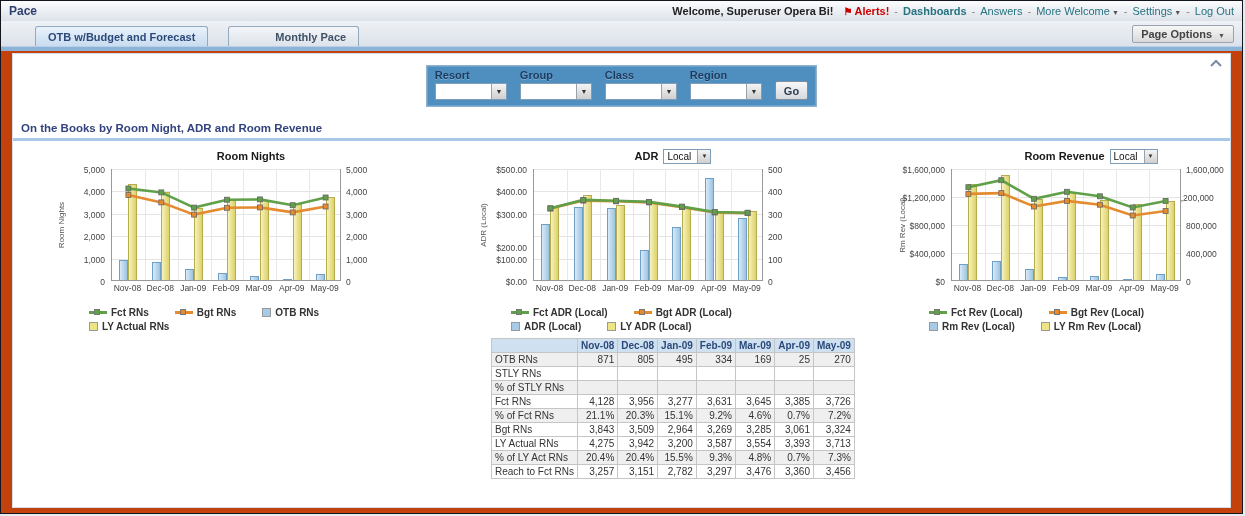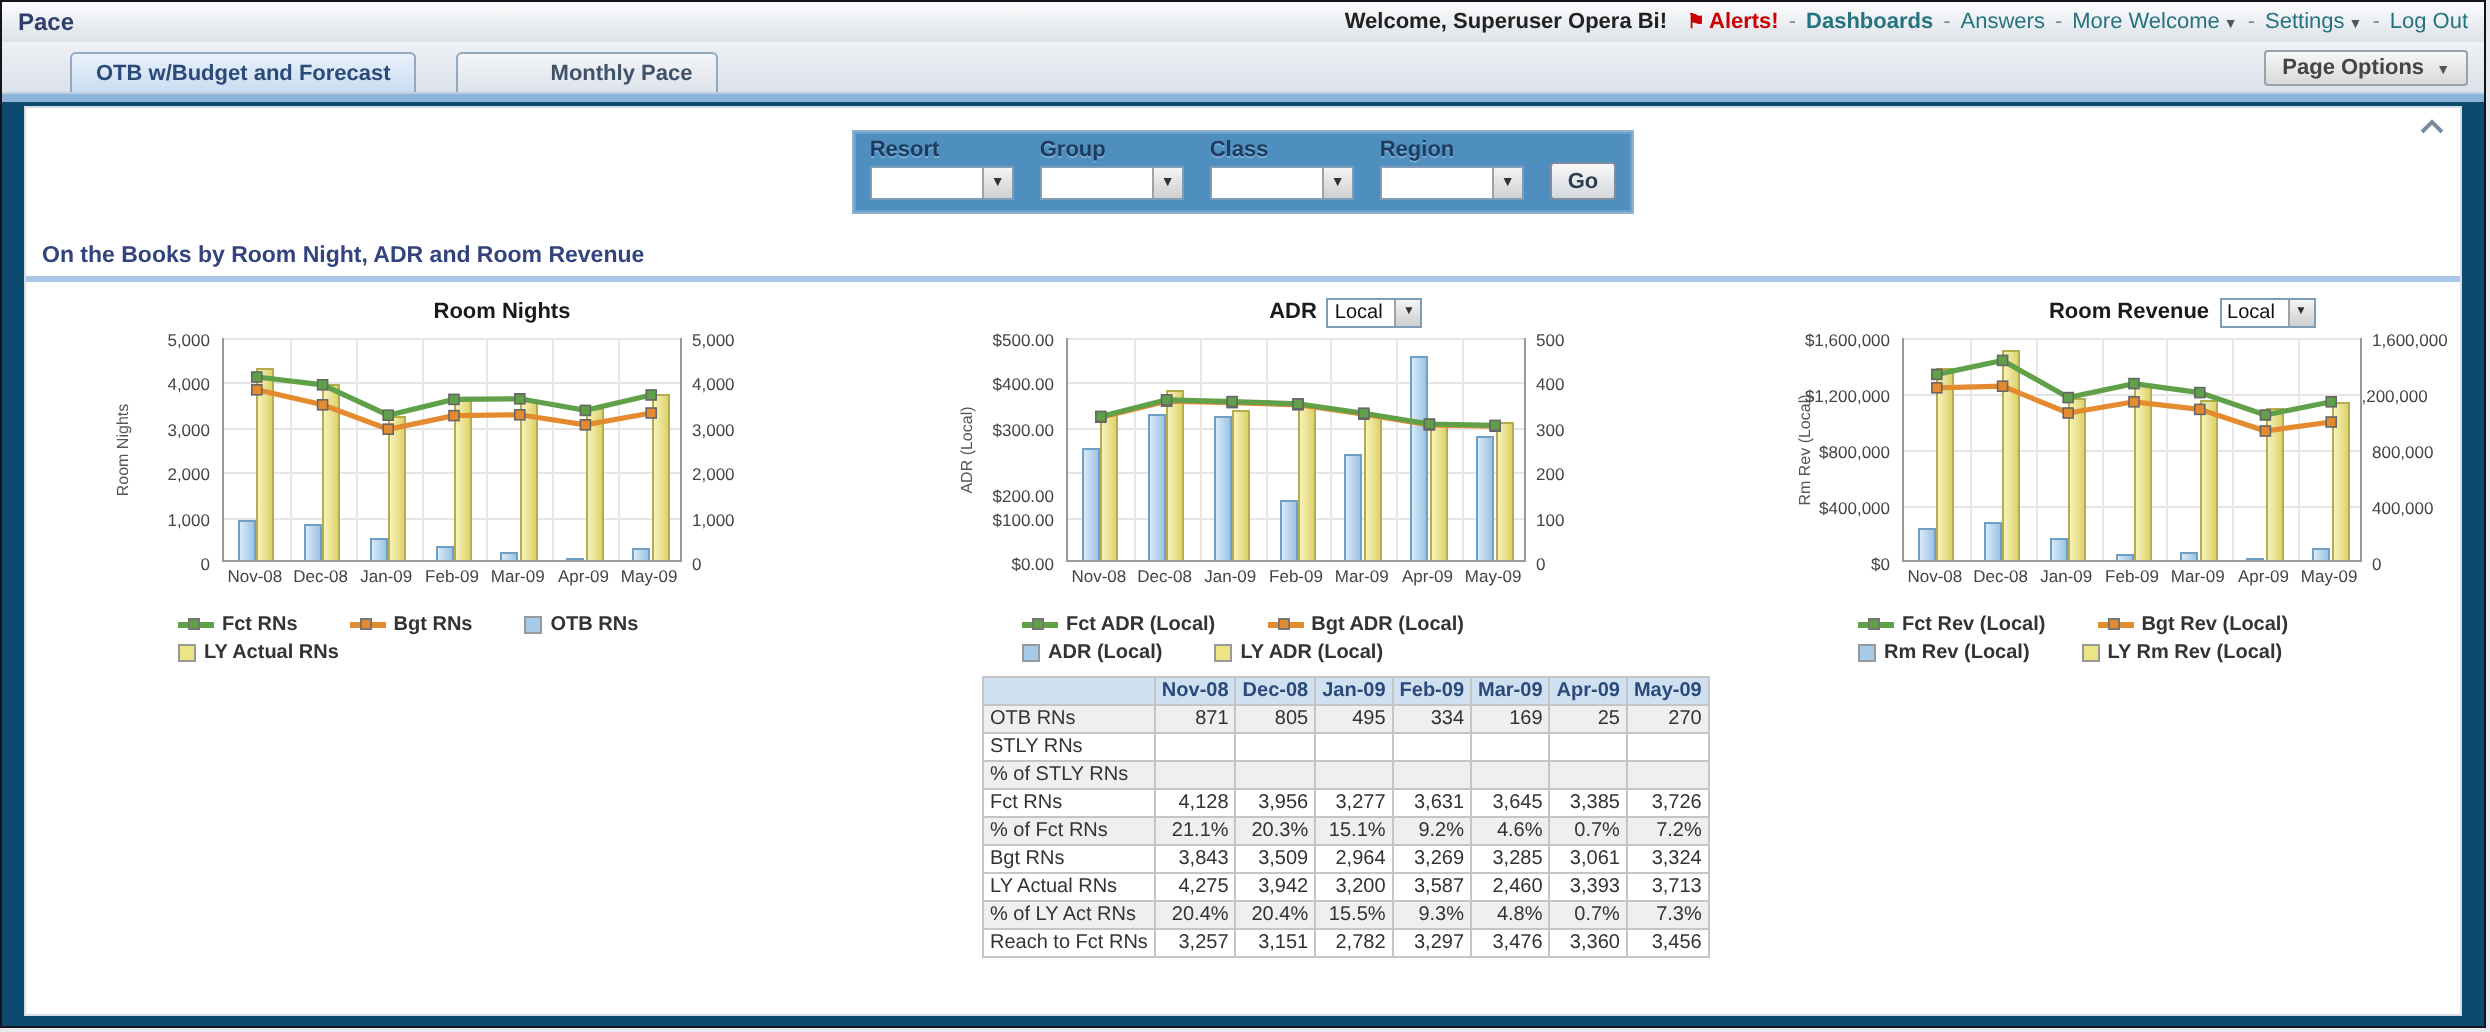--- a/index.html
+++ b/index.html
@@ -1,17 +1,17 @@
 <!DOCTYPE html>
 <html><head>
 <meta charset="utf-8">
 <style>
   * { margin:0; padding:0; box-sizing:border-box; }
   html,body { width:1245px; height:516px; background:#e7ebf0; font-family:"Liberation Sans", sans-serif; }
-  .window { width:1243px; height:514px; border:1px solid #14141c; background:#0c4a6e; position:relative; overflow:hidden; }
+  .window { width:1243px; height:514px; border:1px solid #14141c; background:#c2410c; position:relative; overflow:hidden; }
 
   
   .topbar { height:20px; background:linear-gradient(#fbfcfd,#dde2e9); display:flex; justify-content:space-between; align-items:center; padding:0 8px; }
   .page-title { font-size:12px; font-weight:bold; color:#2f3f6e; }
   .topbar-right { display:flex; align-items:center; gap:10px; font-size:11px; }
   .welcome { font-weight:bold; color:#222; }
   .nav { display:flex; align-items:center; gap:5px; }
   .nav a { text-decoration:none; font-size:11px; color:#267380; cursor:pointer; }
   .nav .sep { color:#888; }
   .flag { color:#cc0000; font-size:10px; margin-right:2px; }
@@ -544,21 +544,21 @@
                 <td class="val">3,285</td>
                 <td class="val">3,061</td>
                 <td class="val">3,324</td>
               </tr>
               <tr class="even">
                 <td class="rowlab">LY Actual RNs</td>
                 <td class="val">4,275</td>
                 <td class="val">3,942</td>
                 <td class="val">3,200</td>
                 <td class="val">3,587</td>
-                <td class="val">2,460</td>
+                <td class="val">3,554</td>
                 <td class="val">3,393</td>
                 <td class="val">3,713</td>
               </tr>
               <tr class="odd">
                 <td class="rowlab">% of LY Act RNs</td>
                 <td class="val">20.4%</td>
                 <td class="val">20.4%</td>
                 <td class="val">15.5%</td>
                 <td class="val">9.3%</td>
                 <td class="val">4.8%</td>

